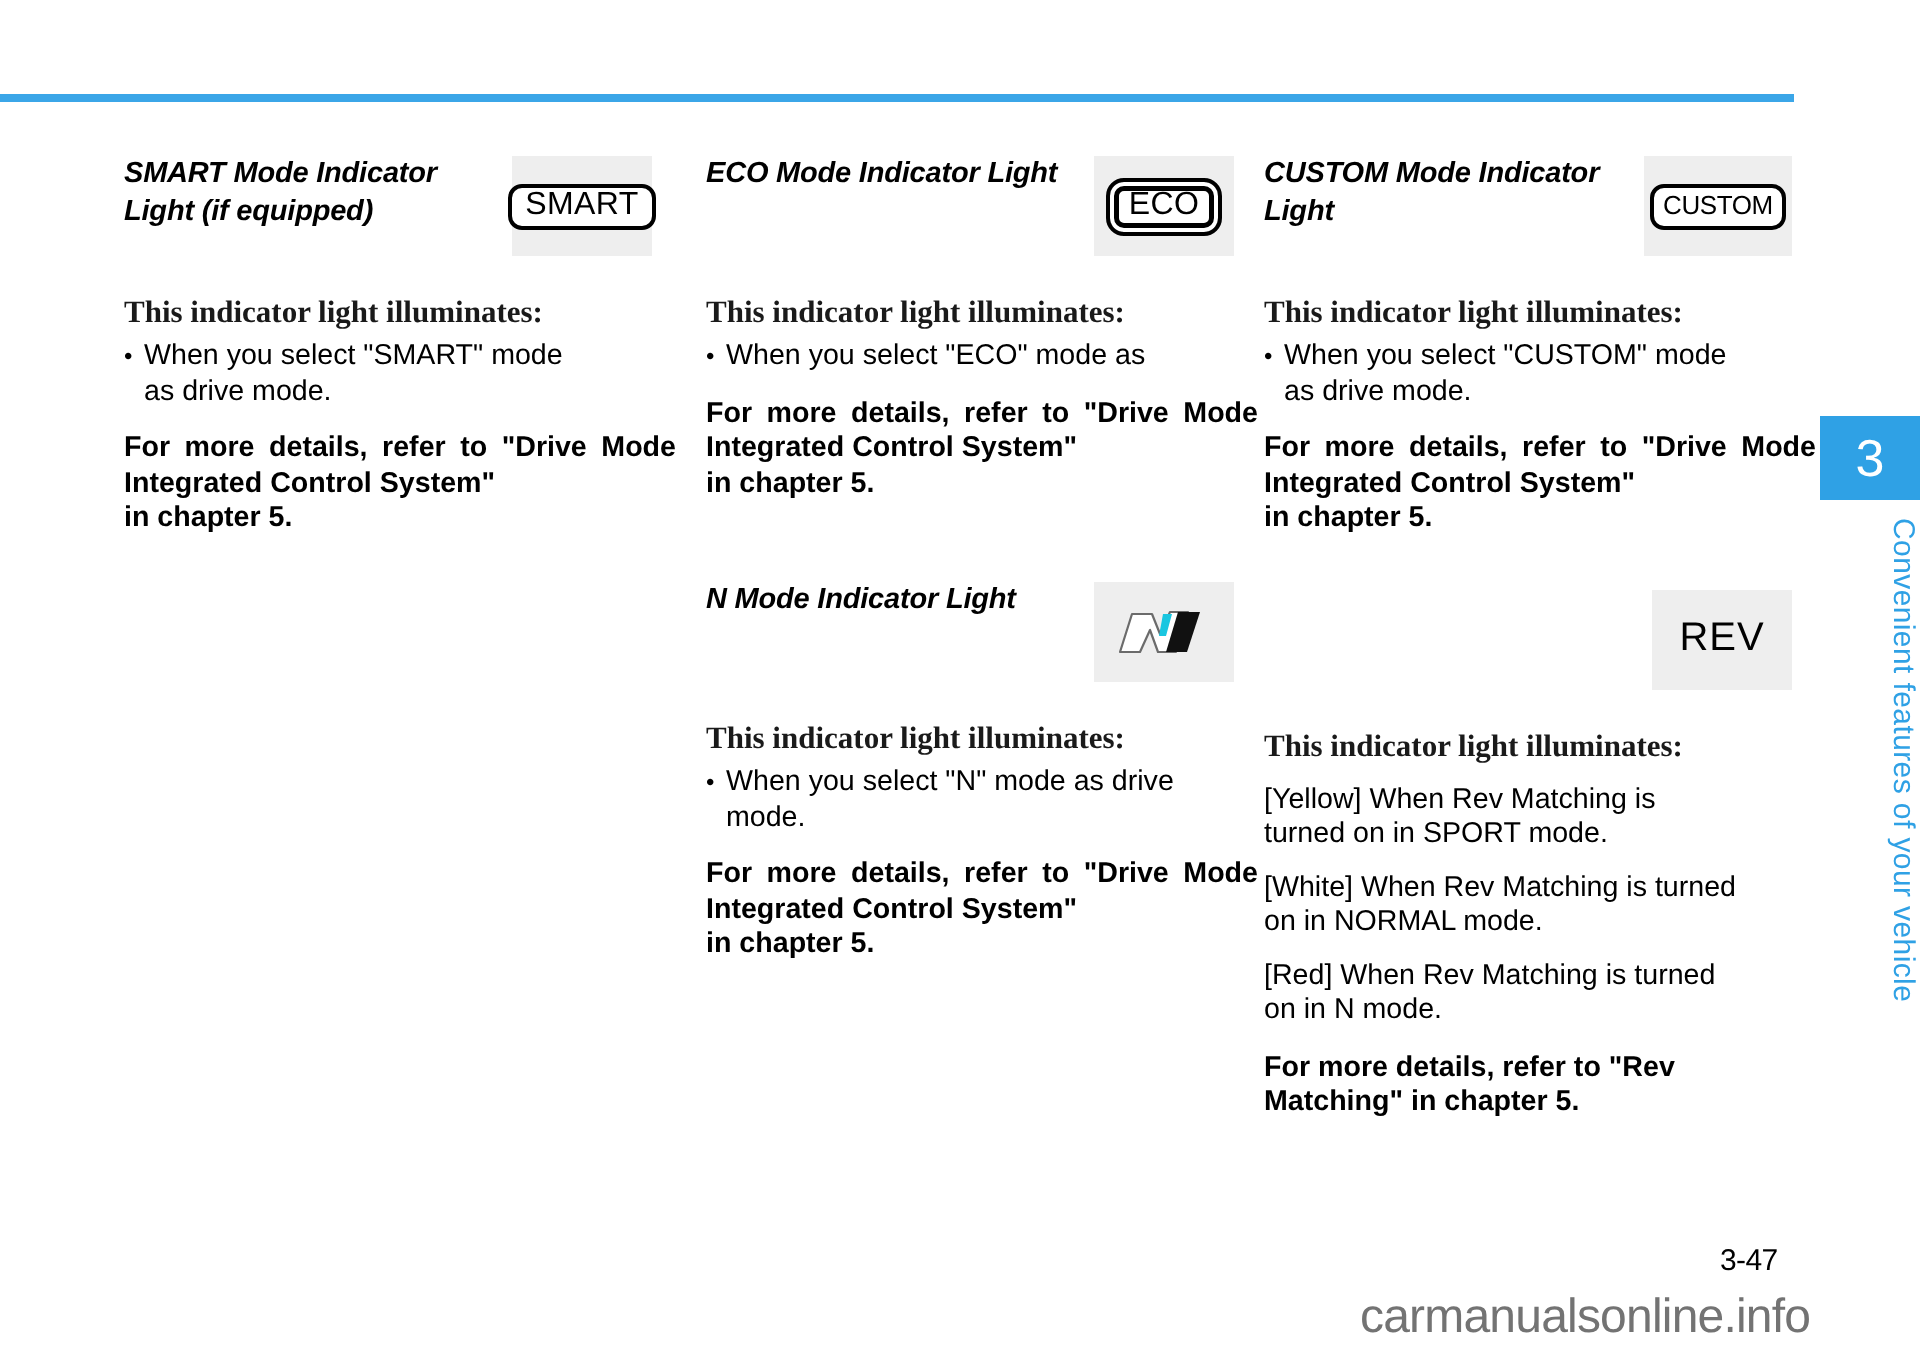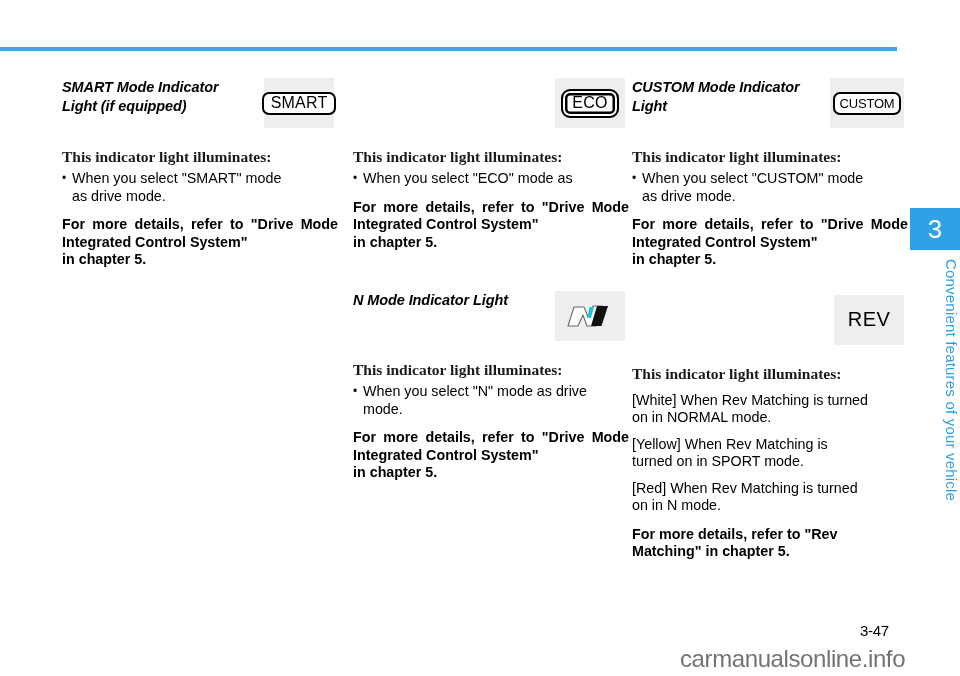--- a/index.html
+++ b/index.html
@@ -51,21 +51,21 @@
   .sec-title {
     font-weight: bold;
     font-style: italic;
     font-size: 14.5px;
     line-height: 19px;
     letter-spacing: -0.1px;
     max-width: 190px;
   }
   .badge-box {
     position: absolute;
-    right: 4px;
+    right: 12px;
     top: 0;
     width: 70px;
     height: 50px;
     background: #eeeeee;
     display: flex;
     align-items: center;
     justify-content: center;
   }
   .badge-box.wide { width: 74px; }
   .badge-frame {
@@ -223,20 +223,21 @@
       <span>For more details, refer to "Drive</span>
       <span>Mode Integrated Control System"</span>
       <span class="last">in chapter 5.</span>
     </div>
 
   </div>
 
   <div class="col col-2">
 
     <div class="sec-head">
+      <div class="sec-title">ECO Mode Indicator Light</div>
       <div class="badge-box">
         <span class="badge-frame dbl">
           <span class="badge-text">ECO</span>
         </span>
       </div>
     </div>
 
     <div class="illum">This indicator light illuminates:</div>
 
     <div class="bullet-row">
@@ -314,27 +315,27 @@
 
     <div class="sec-head">
       <div class="badge-box">
         <span class="badge-text plain">REV</span>
       </div>
     </div>
 
     <div class="illum">This indicator light illuminates:</div>
 
     <div class="plain-para">
+      <span>[Yellow] When Rev Matching is</span>
+      <span class="last">turned on in SPORT mode.</span>
+    </div>
+
+    <div class="plain-para">
       <span>[White] When Rev Matching is turned</span>
       <span class="last">on in NORMAL mode.</span>
-    </div>
-
-    <div class="plain-para">
-      <span>[Yellow] When Rev Matching is</span>
-      <span class="last">turned on in SPORT mode.</span>
     </div>
 
     <div class="plain-para">
       <span>[Red] When Rev Matching is turned</span>
       <span class="last">on in N mode.</span>
     </div>
 
     <div class="note">
       <span>For more details, refer to "Rev</span>
       <span class="last">Matching" in chapter 5.</span>

